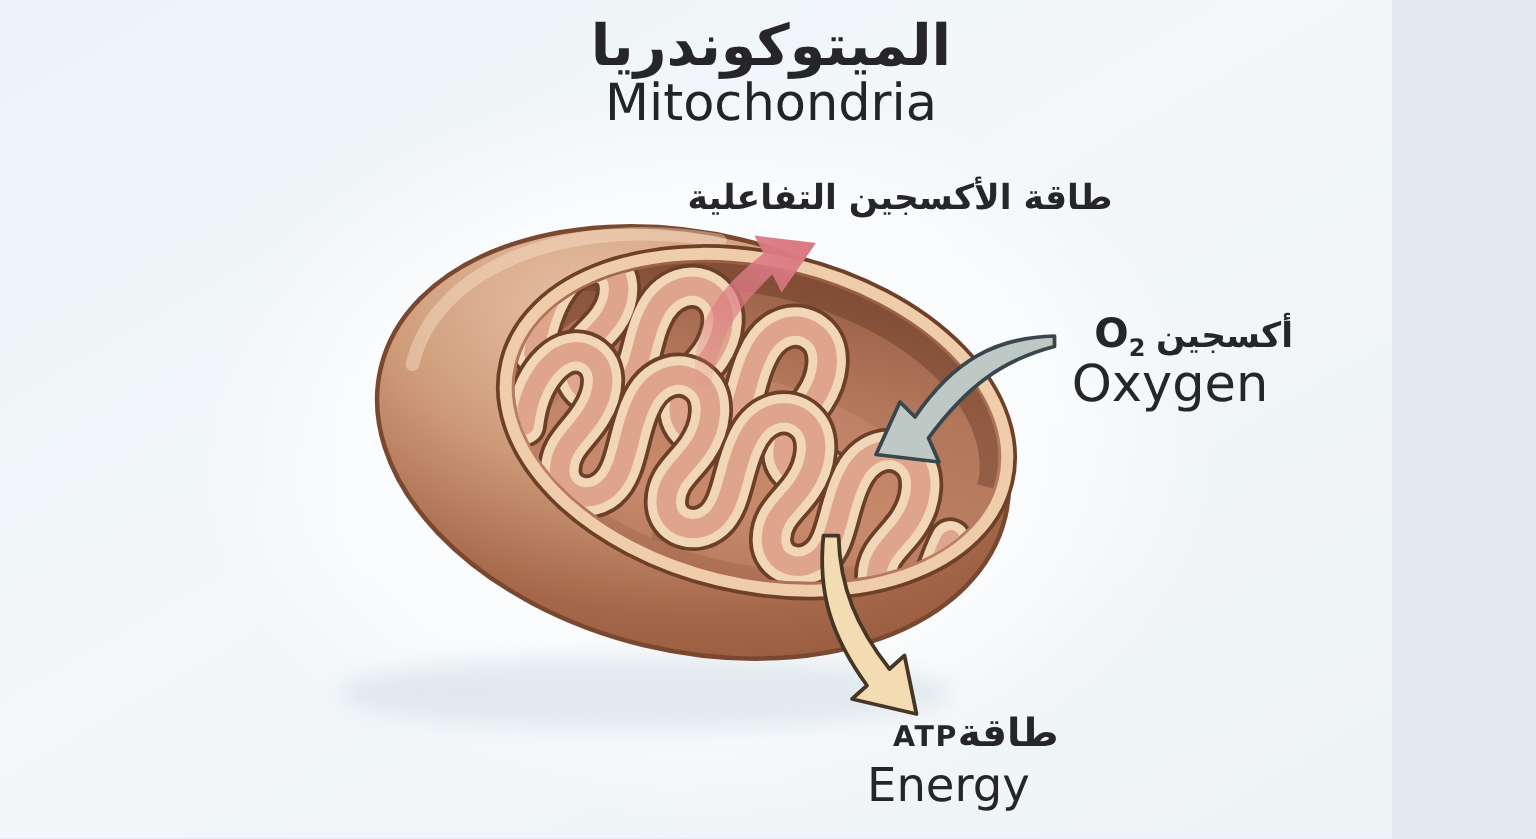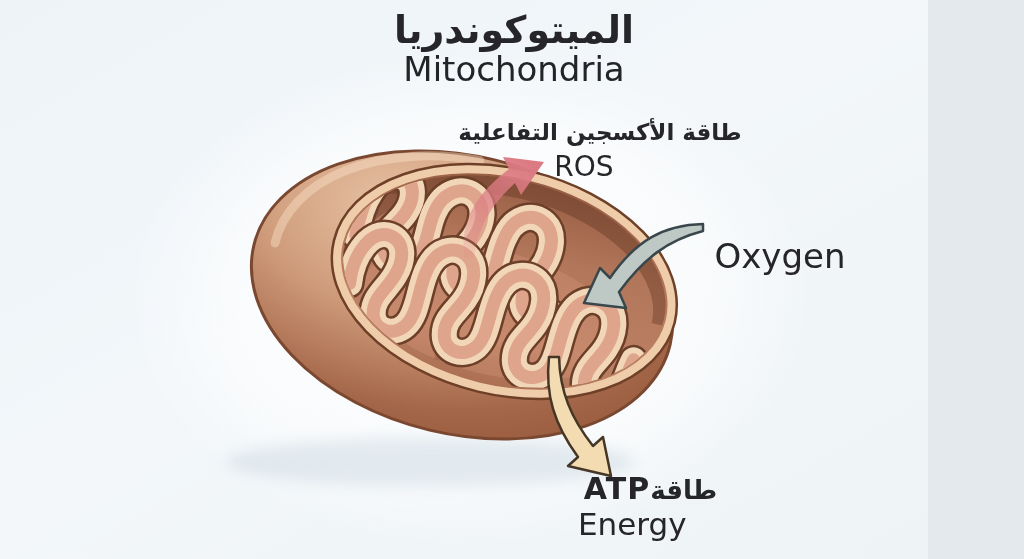--- a/index.html
+++ b/index.html
@@ -15,21 +15,21 @@
   .title-block{left:264px;top:6px;width:500px;text-align:center;}
   .t-ar{font-size:38px;line-height:48px;font-weight:700;direction:rtl;}
   .t-en{font-size:34px;line-height:30px;color:#222428;}
   .ros-ar{left:455px;top:117px;width:290px;text-align:center;font-size:23px;line-height:30px;font-weight:700;direction:rtl;}
   .ros-en{left:534px;top:150px;width:100px;text-align:center;font-size:28px;line-height:34px;}
   .oxy-line{left:700px;top:206px;width:162px;direction:rtl;font-size:23px;line-height:34px;font-weight:700;}
   .oxy-line b{font-size:27px;margin:0 7px 0 0;}
   .oxy-line sub{font-size:16px;}
   .oxy-en{left:700px;top:241px;width:160px;text-align:center;font-size:34px;line-height:30px;}
   .atp-line{left:578px;top:471px;width:145px;text-align:center;direction:rtl;font-size:26px;line-height:36px;font-weight:700;}
-  .atp-line b{font-size:30px;margin:0 0 0 0;letter-spacing:1px;}
+  .atp-line b{font-size:19px;margin:0 0 0 0;letter-spacing:1px;}
   .atp-en{left:578px;top:508px;width:92px;text-align:right;font-size:31px;line-height:32px;}
   
   .bean{stroke:#7a4730;stroke-width:3;}
   .oxy-arrow{stroke:#39474c;stroke-width:2.5;stroke-linejoin:round;}
   .atp-arrow{stroke:#453626;stroke-width:2.5;stroke-linejoin:round;}
   .tube{fill:none;stroke-linecap:round;stroke-linejoin:round;}
 </style>
 </head>
 <body>
 
@@ -109,20 +109,20 @@
 
     <path class="atp-arrow" d="M 549 357 C 545 395 554 424 578 457 L 568 466 L 611 476 L 603 437 L 593 446 C 571 418 560 392 559 357 Z" fill="#f3dcb2"></path>
   </svg>
 
   <div class="txt title-block">
     <div class="t-ar">الميتوكوندريا</div>
     <div class="t-en">Mitochondria</div>
   </div>
 
   <div class="txt ros-ar">طاقة الأكسجين التفاعلية</div>
-  <div class="txt ros-en">ROS</div>
 
+  <div class="txt oxy-line"><span>أكسجين</span><b><span>O</span><sub>2</sub></b></div>
   <div class="txt oxy-en">Oxygen</div>
 
   <div class="txt atp-line"><span>طاقة</span><b>ATP</b></div>
   <div class="txt atp-en">Energy</div>
 
 </div>
 
 </body></html>

